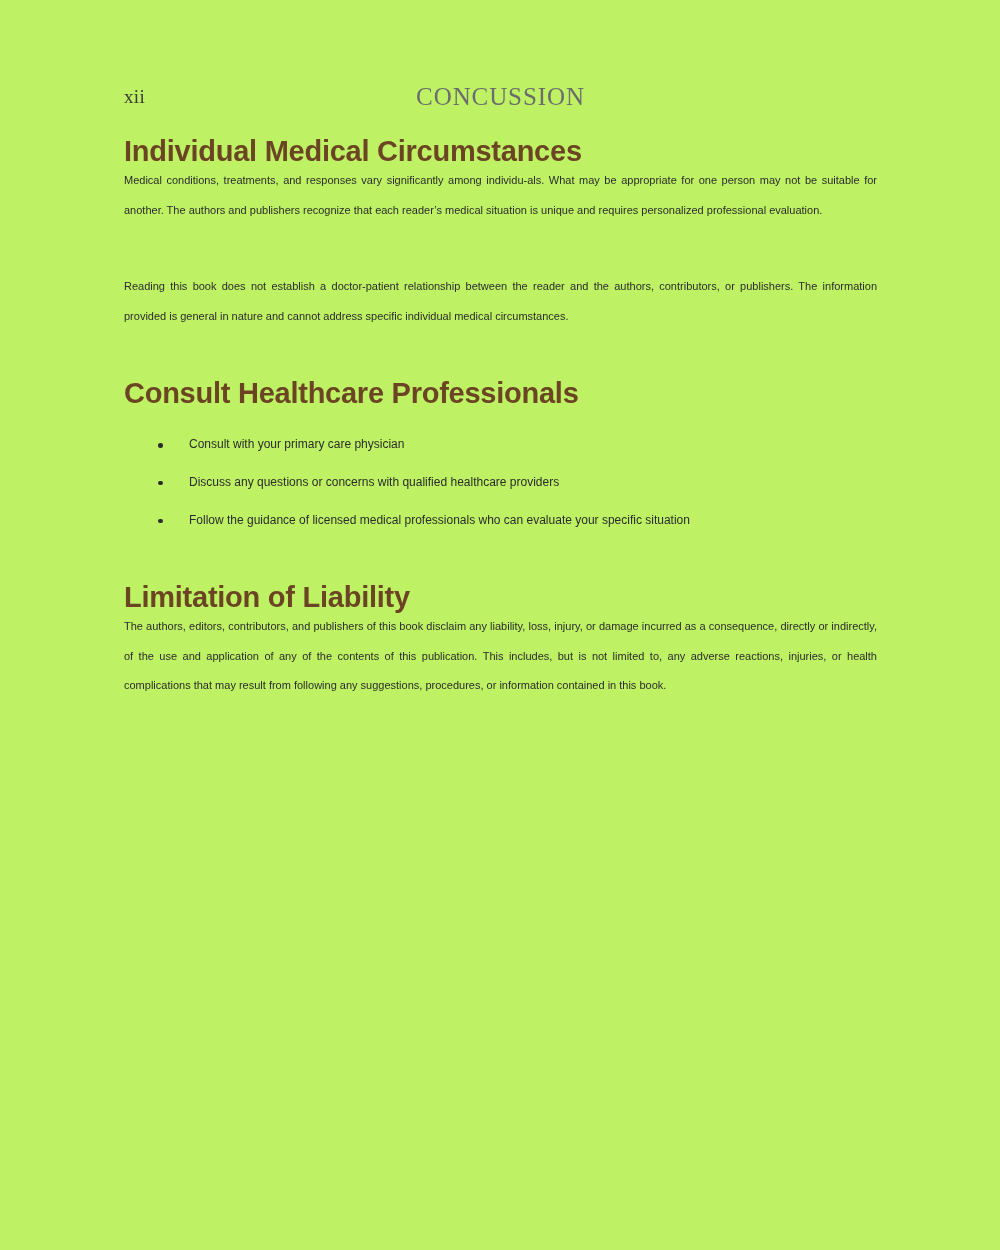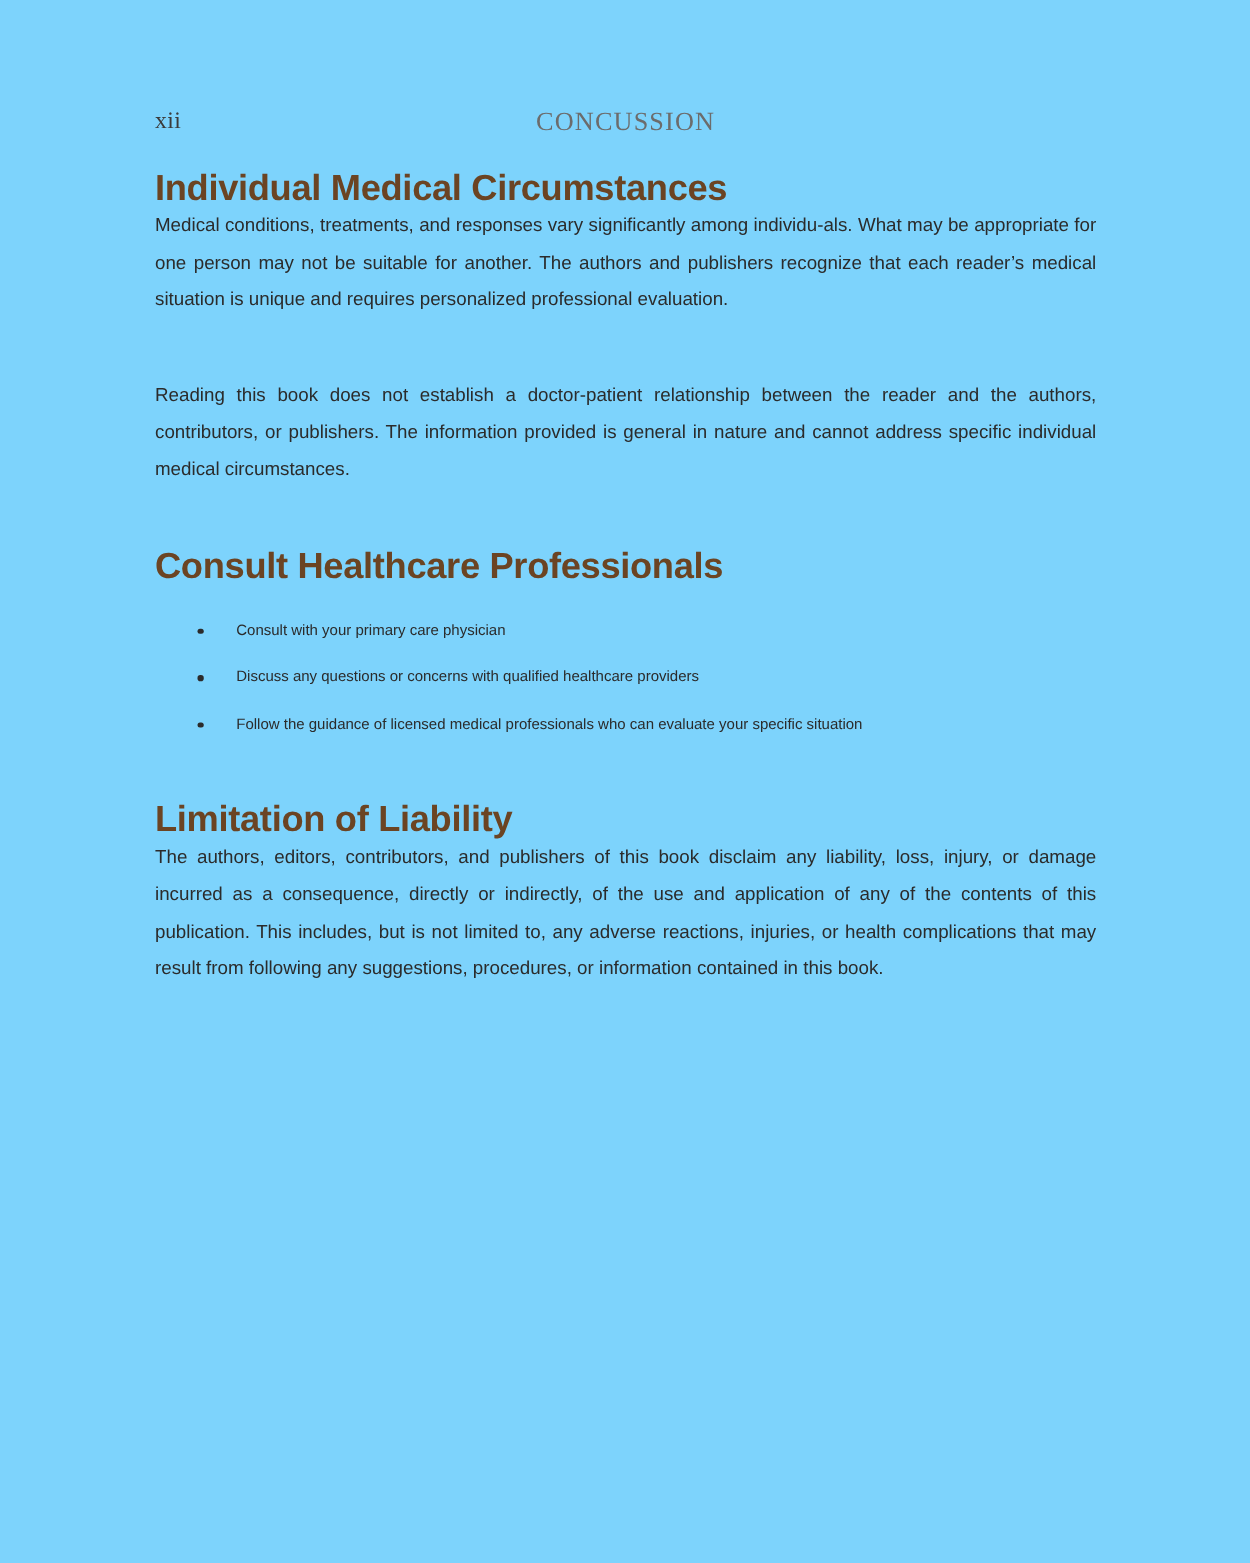--- a/index.html
+++ b/index.html
@@ -15,21 +15,21 @@
     overflow: hidden;
     font-family: "Liberation Sans", sans-serif;
     -webkit-font-smoothing: antialiased;
   }
 
   .page {
     position: absolute;
     top: 0; left: 0;
     width: 1000px;
     height: 1250px;
-    background: #7dd3fc;
+    background: #bef264;
     box-sizing: border-box;
   }
 
   
   .running-head {
     position: absolute;
     top: 84px;
     left: 124px;
     width: 753px;
     height: 26px;
@@ -44,21 +44,21 @@
     color: #3b3b3b;
     letter-spacing: 0.3px;
   }
   .book-title {
     position: absolute;
     left: 0;
     top: 0;
     width: 753px;
     text-align: center;
     font-family: "Liberation Serif", serif;
-    font-size: 21px;
+    font-size: 25px;
     line-height: 26px;
     color: #6c6c6c;
     letter-spacing: 0.9px;
   }
 
   
   .content {
     position: absolute;
     top: 136px;
     left: 124px;
@@ -71,21 +71,21 @@
     font-weight: bold;
     font-size: 29px;
     line-height: 30px;
     color: #6b4423;
     letter-spacing: -0.25px;
   }
 
   p.body-text {
     margin: 0;
     font-family: "Liberation Sans", sans-serif;
-    font-size: 15px;
+    font-size: 11px;
     line-height: 29.6px;
     color: #2b2b2b;
     text-align: justify;
     text-justify: inter-word;
     hyphens: manual;
   }
 
   
   .sec-1 { margin-top: 0px; }
   .sec-next { margin-top: 47px; }

